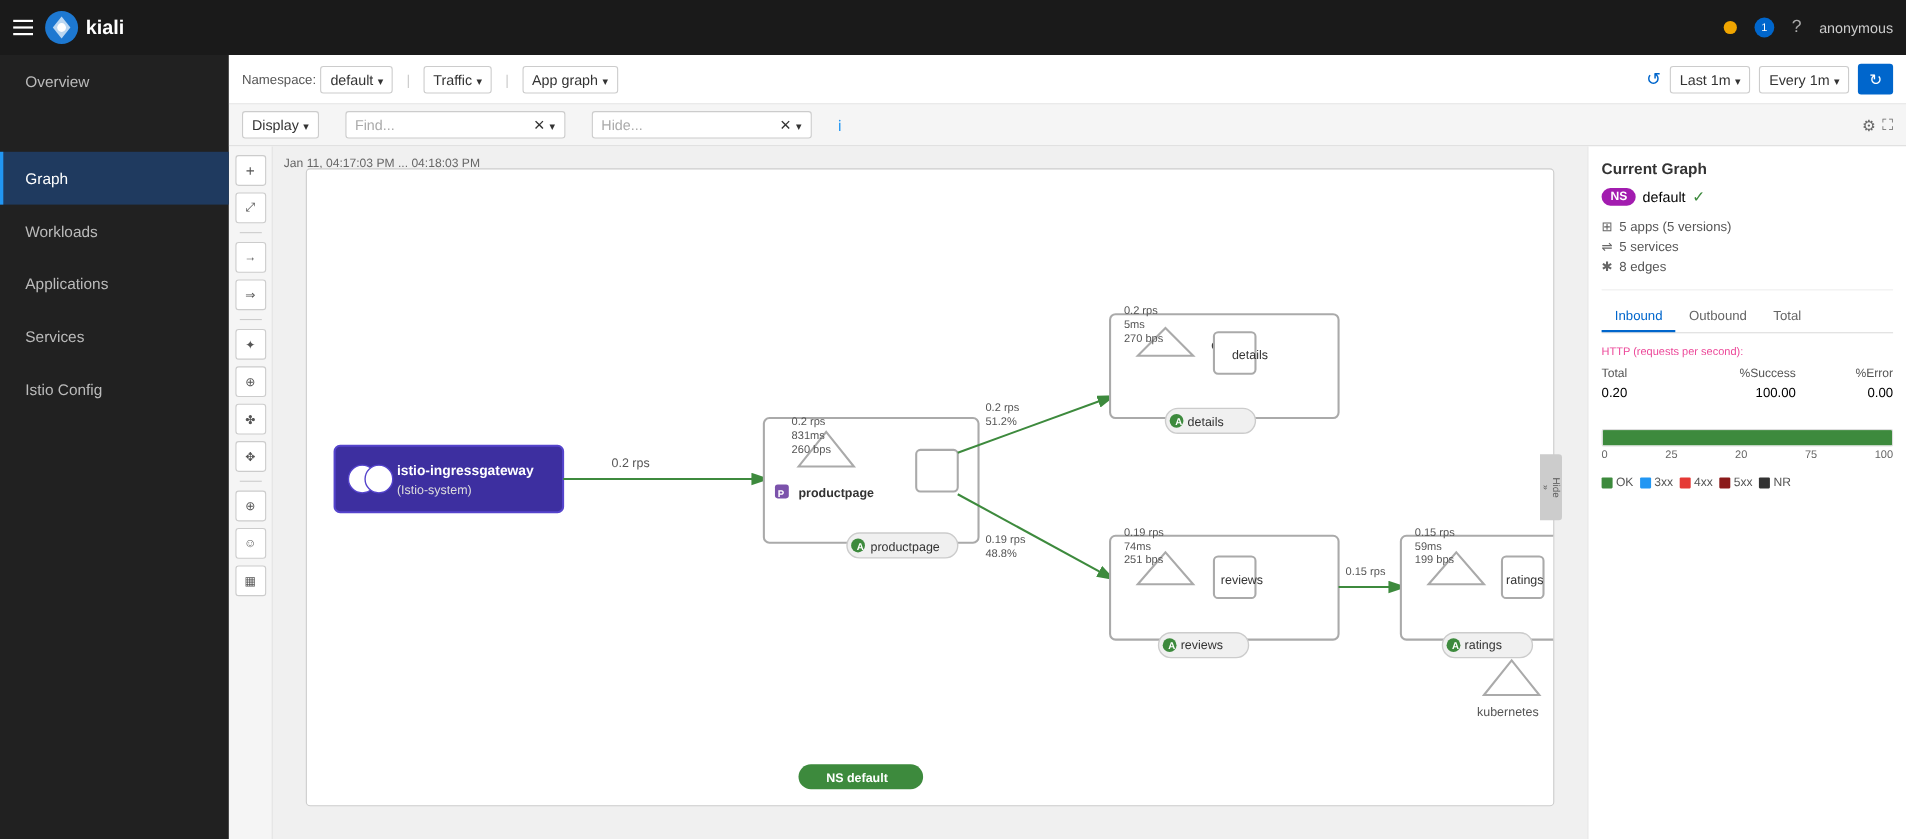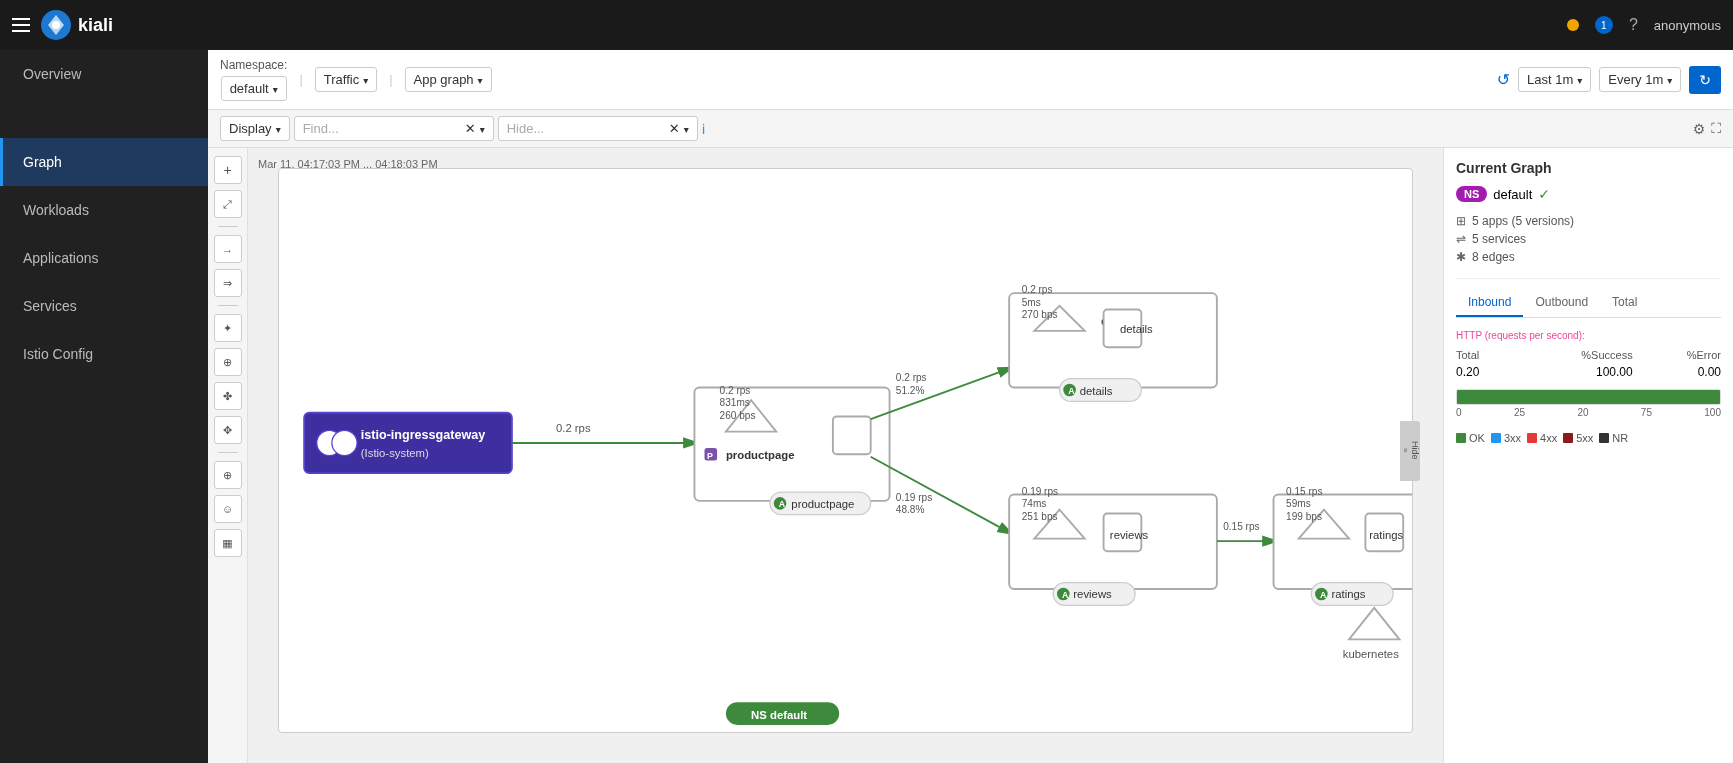--- a/index.html
+++ b/index.html
@@ -60,21 +60,21 @@
     
     .toolbar {
       background: #fff;
       border-bottom: 1px solid #ddd;
       padding: 8px 12px;
       display: flex;
       align-items: center;
       gap: 8px;
       flex-wrap: wrap;
     }
-    .toolbar-group { display: flex; align-items: center; gap: 4px; flex-direction: column; }
+    .toolbar-group { display: flex; align-items: center; gap: 4px; }
     .toolbar-label { color: #555; font-size: 12px; }
     .toolbar-dropdown {
       display: flex;
       align-items: center;
       gap: 4px;
       background: #fff;
       border: 1px solid #ccc;
       border-radius: 3px;
       padding: 4px 8px;
       cursor: pointer;
@@ -93,21 +93,21 @@
       font-size: 14px;
     }
 
     
     .toolbar2 {
       background: #f5f5f5;
       border-bottom: 1px solid #ddd;
       padding: 6px 12px;
       display: flex;
       align-items: center;
-      gap: 4px;
+      gap: 24px;
     }
     .t2-right { margin-left: auto; display: flex; align-items: center; gap: 6px; }
 
     
     .graph-area { flex: 1; display: flex; overflow: hidden; }
 
     
     .graph-controls {
       width: 40px;
       background: #f5f5f5;
@@ -217,21 +217,21 @@
       font-size: 12px;
       color: #666;
       border-bottom: 2px solid transparent;
     }
     .panel-tab.active { color: #0066cc; border-bottom-color: #0066cc; }
 
     .panel-section-title { font-size: 10px; color: #ec4899; margin-bottom: 8px; font-weight: 400; }
     .table-header { display: flex; font-size: 11px; color: #555; margin-bottom: 4px; }
     .table-header span { flex: 1; text-align: right; }
     .table-header span:first-child { text-align: left; }
-    .table-row-data { display: flex; font-size: 12px; margin-bottom: 2px; }
+    .table-row-data { display: flex; font-size: 12px; margin-bottom: 18px; }
     .table-row-data span { flex: 1; text-align: right; }
     .table-row-data span:first-child { text-align: left; }
 
     
     .bar-chart-container { margin: 8px 0; }
     .bar-chart { display: flex; height: 16px; width: 100%; border: 1px solid #ddd; border-radius: 2px; overflow: hidden; }
     .bar-segment { height: 100%; }
     .bar-ok { background: #3d8a3d; }
     .bar-3xx { background: #2196f3; }
     .bar-4xx { background: #e53935; }
@@ -367,21 +367,21 @@
         <div class="ctrl-btn" style="font-size:11px;">⊕</div>
         <div class="ctrl-btn" style="font-size:11px;">✤</div>
         <div class="ctrl-btn" style="font-size:11px;">✥</div>
         <div class="ctrl-sep"></div>
         <div class="ctrl-btn" style="font-size:11px;">⊕</div>
         <div class="ctrl-btn" style="font-size:11px;">☺</div>
         <div class="ctrl-btn" style="font-size:11px;">▦</div>
       </div>
 
       <div class="graph-canvas">
-        <span class="graph-timestamp">Mar 11, 04:17:03 PM ... 04:18:03 PM</span>
+        <span class="graph-timestamp">Jan 11, 04:17:03 PM ... 04:18:03 PM</span>
 
         <div class="graph-frame">
           <svg class="graph-svg" viewBox="0 0 900 430">
 
             <rect x="20" y="185" width="165" height="48" rx="4" fill="#3d2fa0" stroke="#5544cc" stroke-width="1.5"></rect>
             <circle cx="40" cy="209" r="10" fill="#fff" stroke="#5544cc" stroke-width="1"></circle>
             <circle cx="52" cy="209" r="10" fill="#fff" stroke="#5544cc" stroke-width="1"></circle>
             <text x="65" y="206" font-size="10" fill="#fff" font-weight="bold">istio-ingressgateway</text>
             <text x="65" y="220" font-size="9" fill="#ddd">(Istio-system)</text>
 

